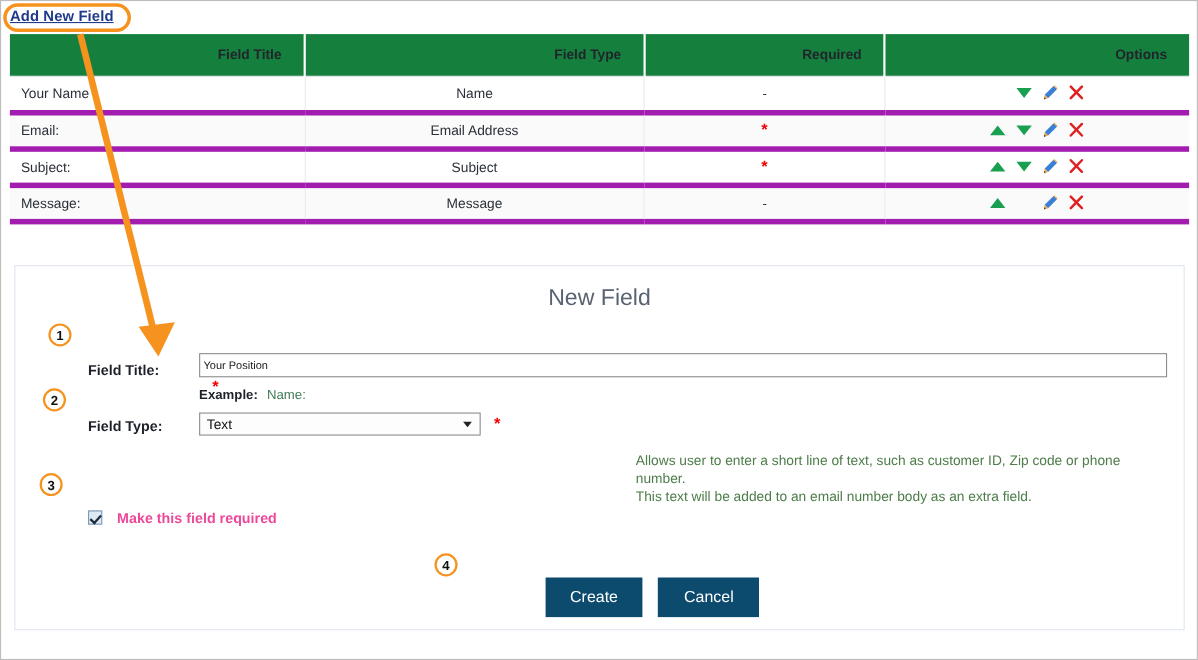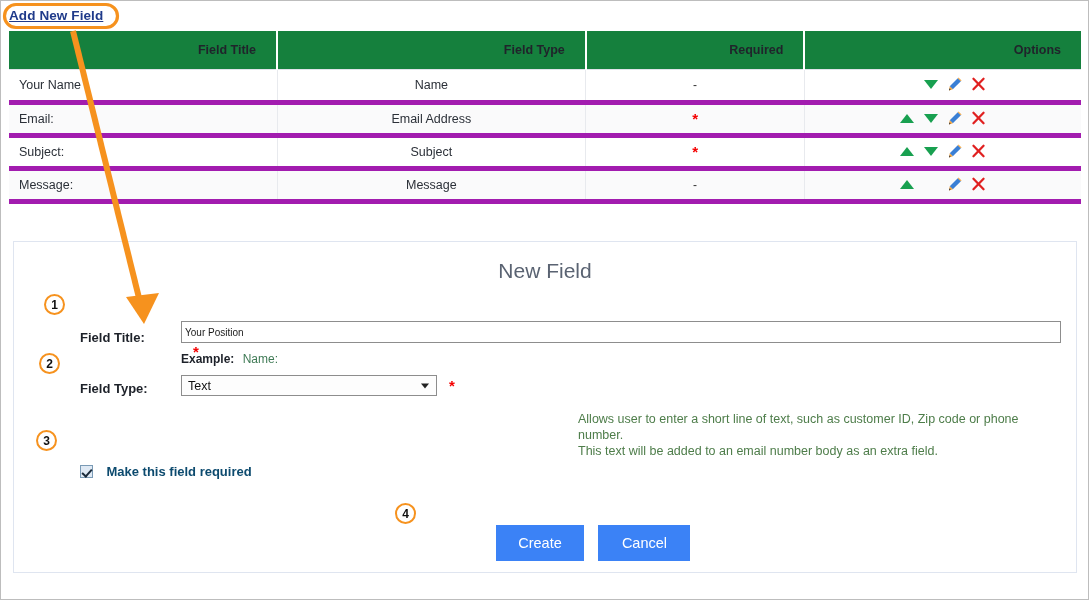--- a/index.html
+++ b/index.html
@@ -156,25 +156,25 @@
   }
   .chkbox::after {
     content: "";
     position: absolute;
     left: 3px; top: 1px;
     width: 4px; height: 8px;
     border: solid #1a2a3a;
     border-width: 0 2px 2px 0;
     transform: rotate(42deg);
   }
-  .chk-lbl { font-size: 13px; font-weight: bold; color: #0c4a6e; margin-left: 9px; vertical-align: middle; }
+  .chk-lbl { font-size: 13px; font-weight: bold; color: #ec4899; margin-left: 9px; vertical-align: middle; }
 
   .btn {
     width: 88px; height: 36px;
-    background: #3b82f6;
+    background: #0c4a6e;
     color: #ffffff;
     font-size: 14.5px;
     font-family: "Liberation Sans", sans-serif;
     border: none;
     cursor: pointer;
     display: inline-flex;
     align-items: center;
     justify-content: center;
   }
 

